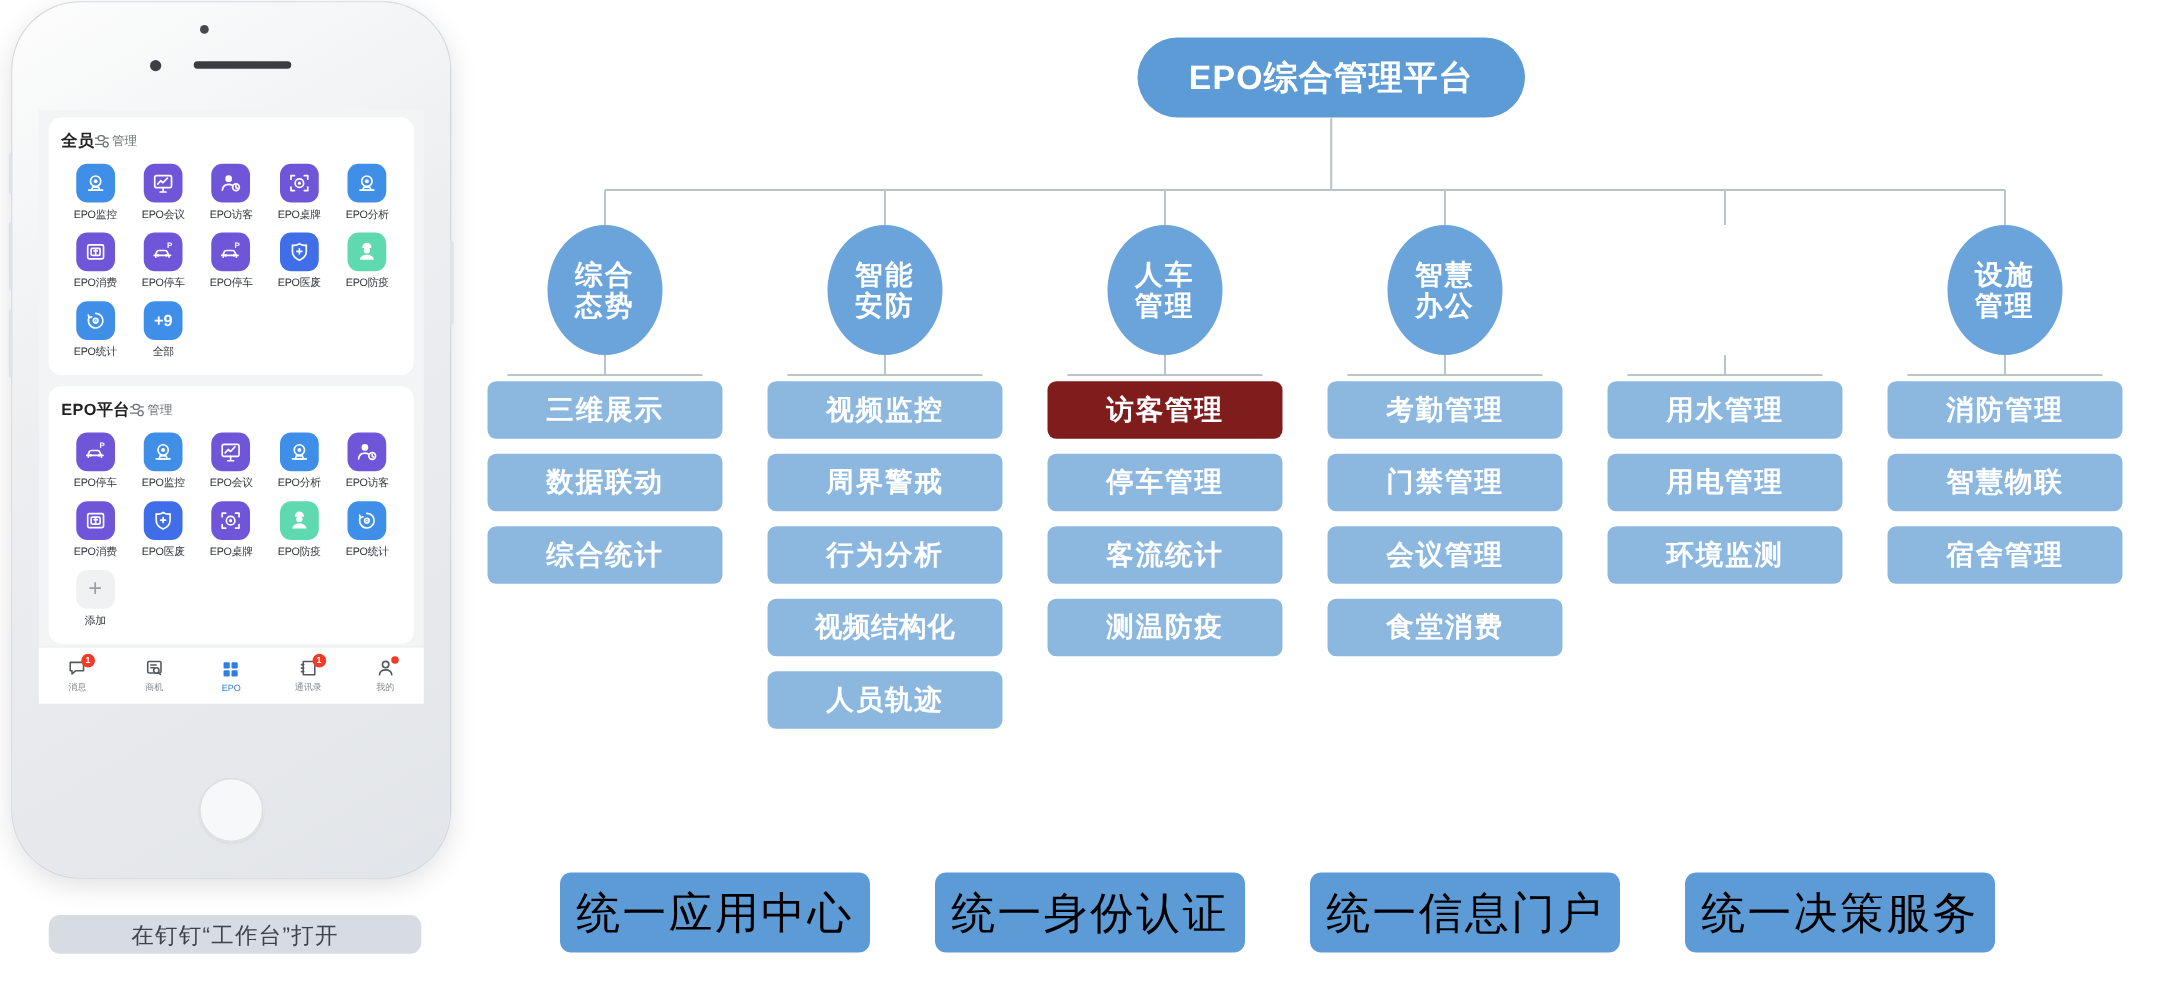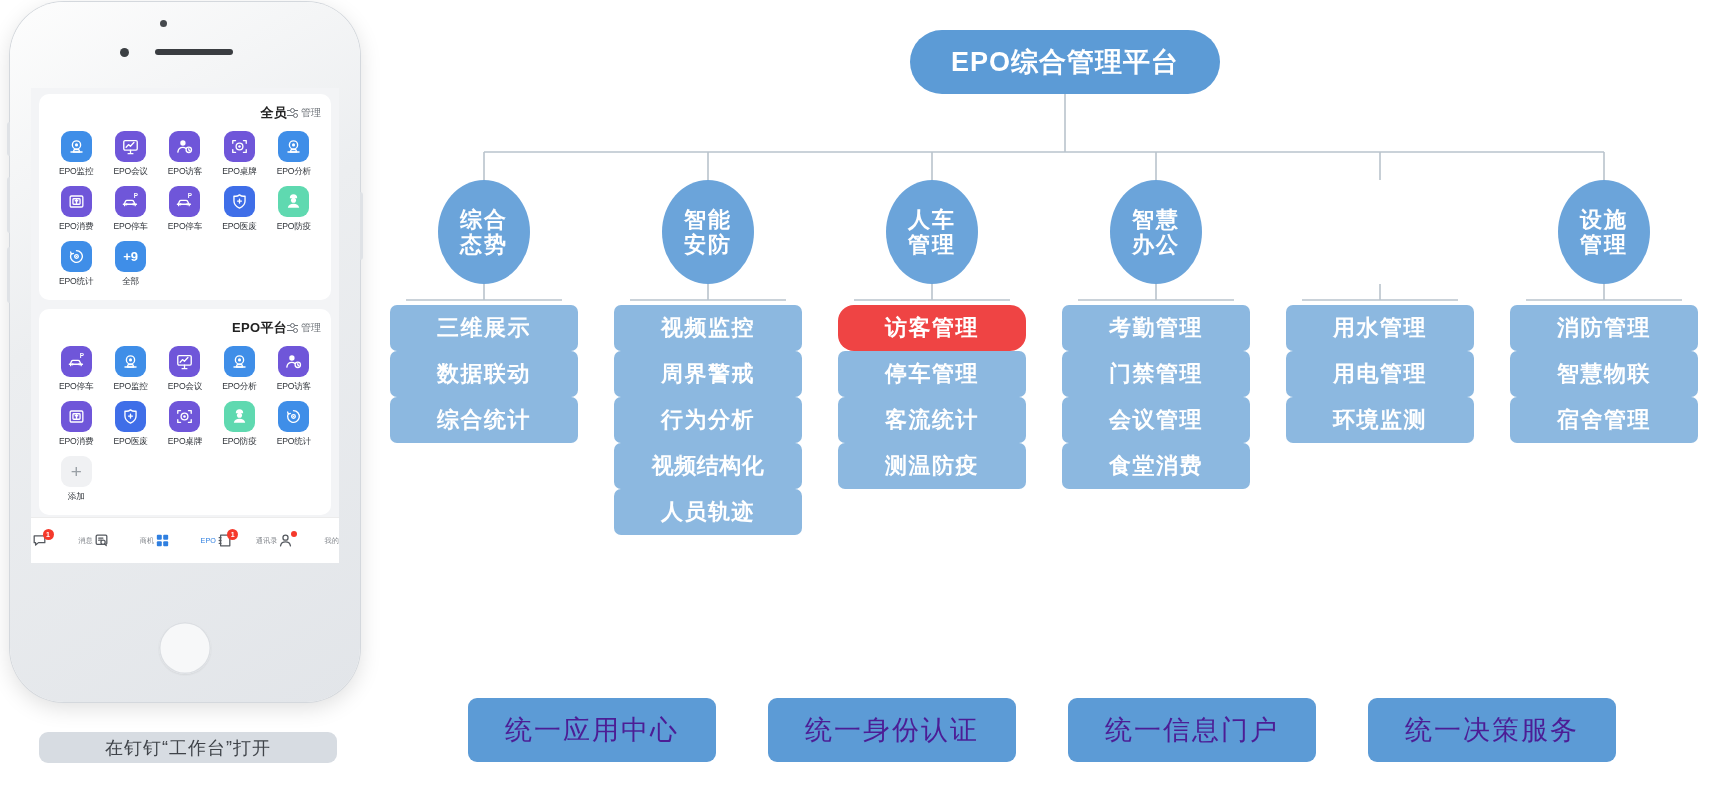--- a/index.html
+++ b/index.html
@@ -36,21 +36,21 @@
   .dot-sensor { position:absolute; left:150px; top:18px; width:7px; height:7px; border-radius:50%; background:#45494d; }
 
   .screen {
     position:absolute; left:21px; top:86px; width:308px; height:475px;
     background:#f3f4f6; overflow:hidden;
   }
 
   .card {
     background:#fff; border-radius:10px; margin:6px 8px 9px 8px; padding:10px 10px 12px 10px;
   }
-  .card-head { display:flex; align-items:center; justify-content:flex-end; margin-bottom:9px; }
+  .card-head { display:flex; align-items:center; justify-content:flex-start; margin-bottom:9px; }
   .card-title { font-size:13px; font-weight:700; color:#222; letter-spacing:.3px; }
   .card-manage { display:flex; align-items:center; gap:3px; font-size:10px; color:#6d7278; }
   .manage-ico { width:11px; height:9px; position:relative; }
   .manage-ico i{ position:absolute; left:0; right:0; height:1.4px; background:#6d7278; }
   .manage-ico i:nth-child(1){ top:1px; }
   .manage-ico i:nth-child(2){ top:6px; }
   .manage-ico i:nth-child(1)::after,.manage-ico i:nth-child(2)::after{
     content:""; position:absolute; width:3.4px; height:3.4px; border-radius:50%;
     border:1.3px solid #6d7278; background:#fff; top:-1.9px;
   }
@@ -69,21 +69,21 @@
   .appicon.plus {
     background:#f0f1f3; color:#9aa0a6; font-size:19px; font-weight:300; line-height:1;
   }
   .appicon.more { background:#3f8ee8; font-size:13px; font-weight:700; }
 
   .tabbar {
     position:absolute; left:0; bottom:0; width:308px; height:46px;
     background:#fff; border-top:1px solid #ececec;
     display:flex; align-items:center;
   }
-  .tab { flex:1; display:flex; flex-direction:row; align-items:center; gap:2px; position:relative;justify-content:space-between; }
+  .tab { flex:1; display:flex; flex-direction:column; align-items:center; gap:2px; position:relative; }
   .tab svg{ width:17px; height:17px; display:block; }
   .tablabel { font-size:7.2px; color:#84888e; }
   .tab.active .tablabel { color:#2f7fe0; }
   .badge {
     position:absolute; top:-3px; left:calc(50% + 3px);
     min-width:11px; height:11px; padding:0 2.5px; border-radius:6px;
     background:#f5392b; color:#fff; font-size:7px; line-height:11px; text-align:center; font-weight:600;
   }
   .badge.dot { min-width:6px; width:6px; height:6px; padding:0; top:-1px; left:calc(50% + 5px); }
 
@@ -119,33 +119,33 @@
     position:absolute; width:92px; height:104px; border-radius:50%;
     background:#6ba4da;
     display:flex; flex-direction:column; align-items:center; justify-content:center;
     color:#fff; font-size:22px; font-weight:700; line-height:1.14; letter-spacing:2px;
   }
   .circ span{ display:block; }
 
   .cols { position:absolute; left:0; top:305px; width:1344px; }
   .col { position:absolute; top:0; width:188px; }
   .chip {
-    height:46px; border-radius:7px; 
+    height:46px; border-radius:7px; margin-bottom:12px;
     background:#8cb8e0;
     display:flex; align-items:center; justify-content:center;
     color:#fff; font-size:22px; font-weight:700; letter-spacing:1.5px;
   }
   .chip.wide { letter-spacing:.5px; }
 
   .footer { position:absolute; left:0; top:698px; width:1344px; height:70px; }
   .fbtn {
     position:absolute; top:0; width:248px; height:64px; border-radius:9px;
     background:#5c9bd6;
     display:flex; align-items:center; justify-content:center;
-    color:#4c1d95; font-size:27px; font-weight:400; letter-spacing:2px;margin-left:20px;
+    color:#000000; font-size:35px; font-weight:400; letter-spacing:2px;
   }
 </style>
 </head>
 <body>
 
 <div id="root">
 
   <div class="phone">
     <div class="phone-vol2"></div>
     <div class="phone-pwr"></div>
@@ -544,21 +544,21 @@
           <div class="chip" style="background: rgb(140, 184, 224);">综合统计</div>
         </div>
         <div class="col" style="left: 224px;">
           <div class="chip" style="background: rgb(140, 184, 224);">视频监控</div>
           <div class="chip" style="background: rgb(140, 184, 224);">周界警戒</div>
           <div class="chip" style="background: rgb(140, 184, 224);">行为分析</div>
           <div class="chip wide" style="background: rgb(140, 184, 224);">视频结构化</div>
           <div class="chip" style="background: rgb(140, 184, 224);">人员轨迹</div>
         </div>
         <div class="col" style="left: 448px;">
-          <div class="chip" style="background: #ef4444; border-radius: 16px;">访客管理</div>
+          <div class="chip" style="background: #7f1d1d;">访客管理</div>
           <div class="chip" style="background: rgb(140, 184, 224);">停车管理</div>
           <div class="chip" style="background: rgb(140, 184, 224);">客流统计</div>
           <div class="chip" style="background: rgb(140, 184, 224);">测温防疫</div>
         </div>
         <div class="col" style="left: 672px;">
           <div class="chip" style="background: rgb(140, 184, 224);">考勤管理</div>
           <div class="chip" style="background: rgb(140, 184, 224);">门禁管理</div>
           <div class="chip" style="background: rgb(140, 184, 224);">会议管理</div>
           <div class="chip" style="background: rgb(140, 184, 224);">食堂消费</div>
         </div>

